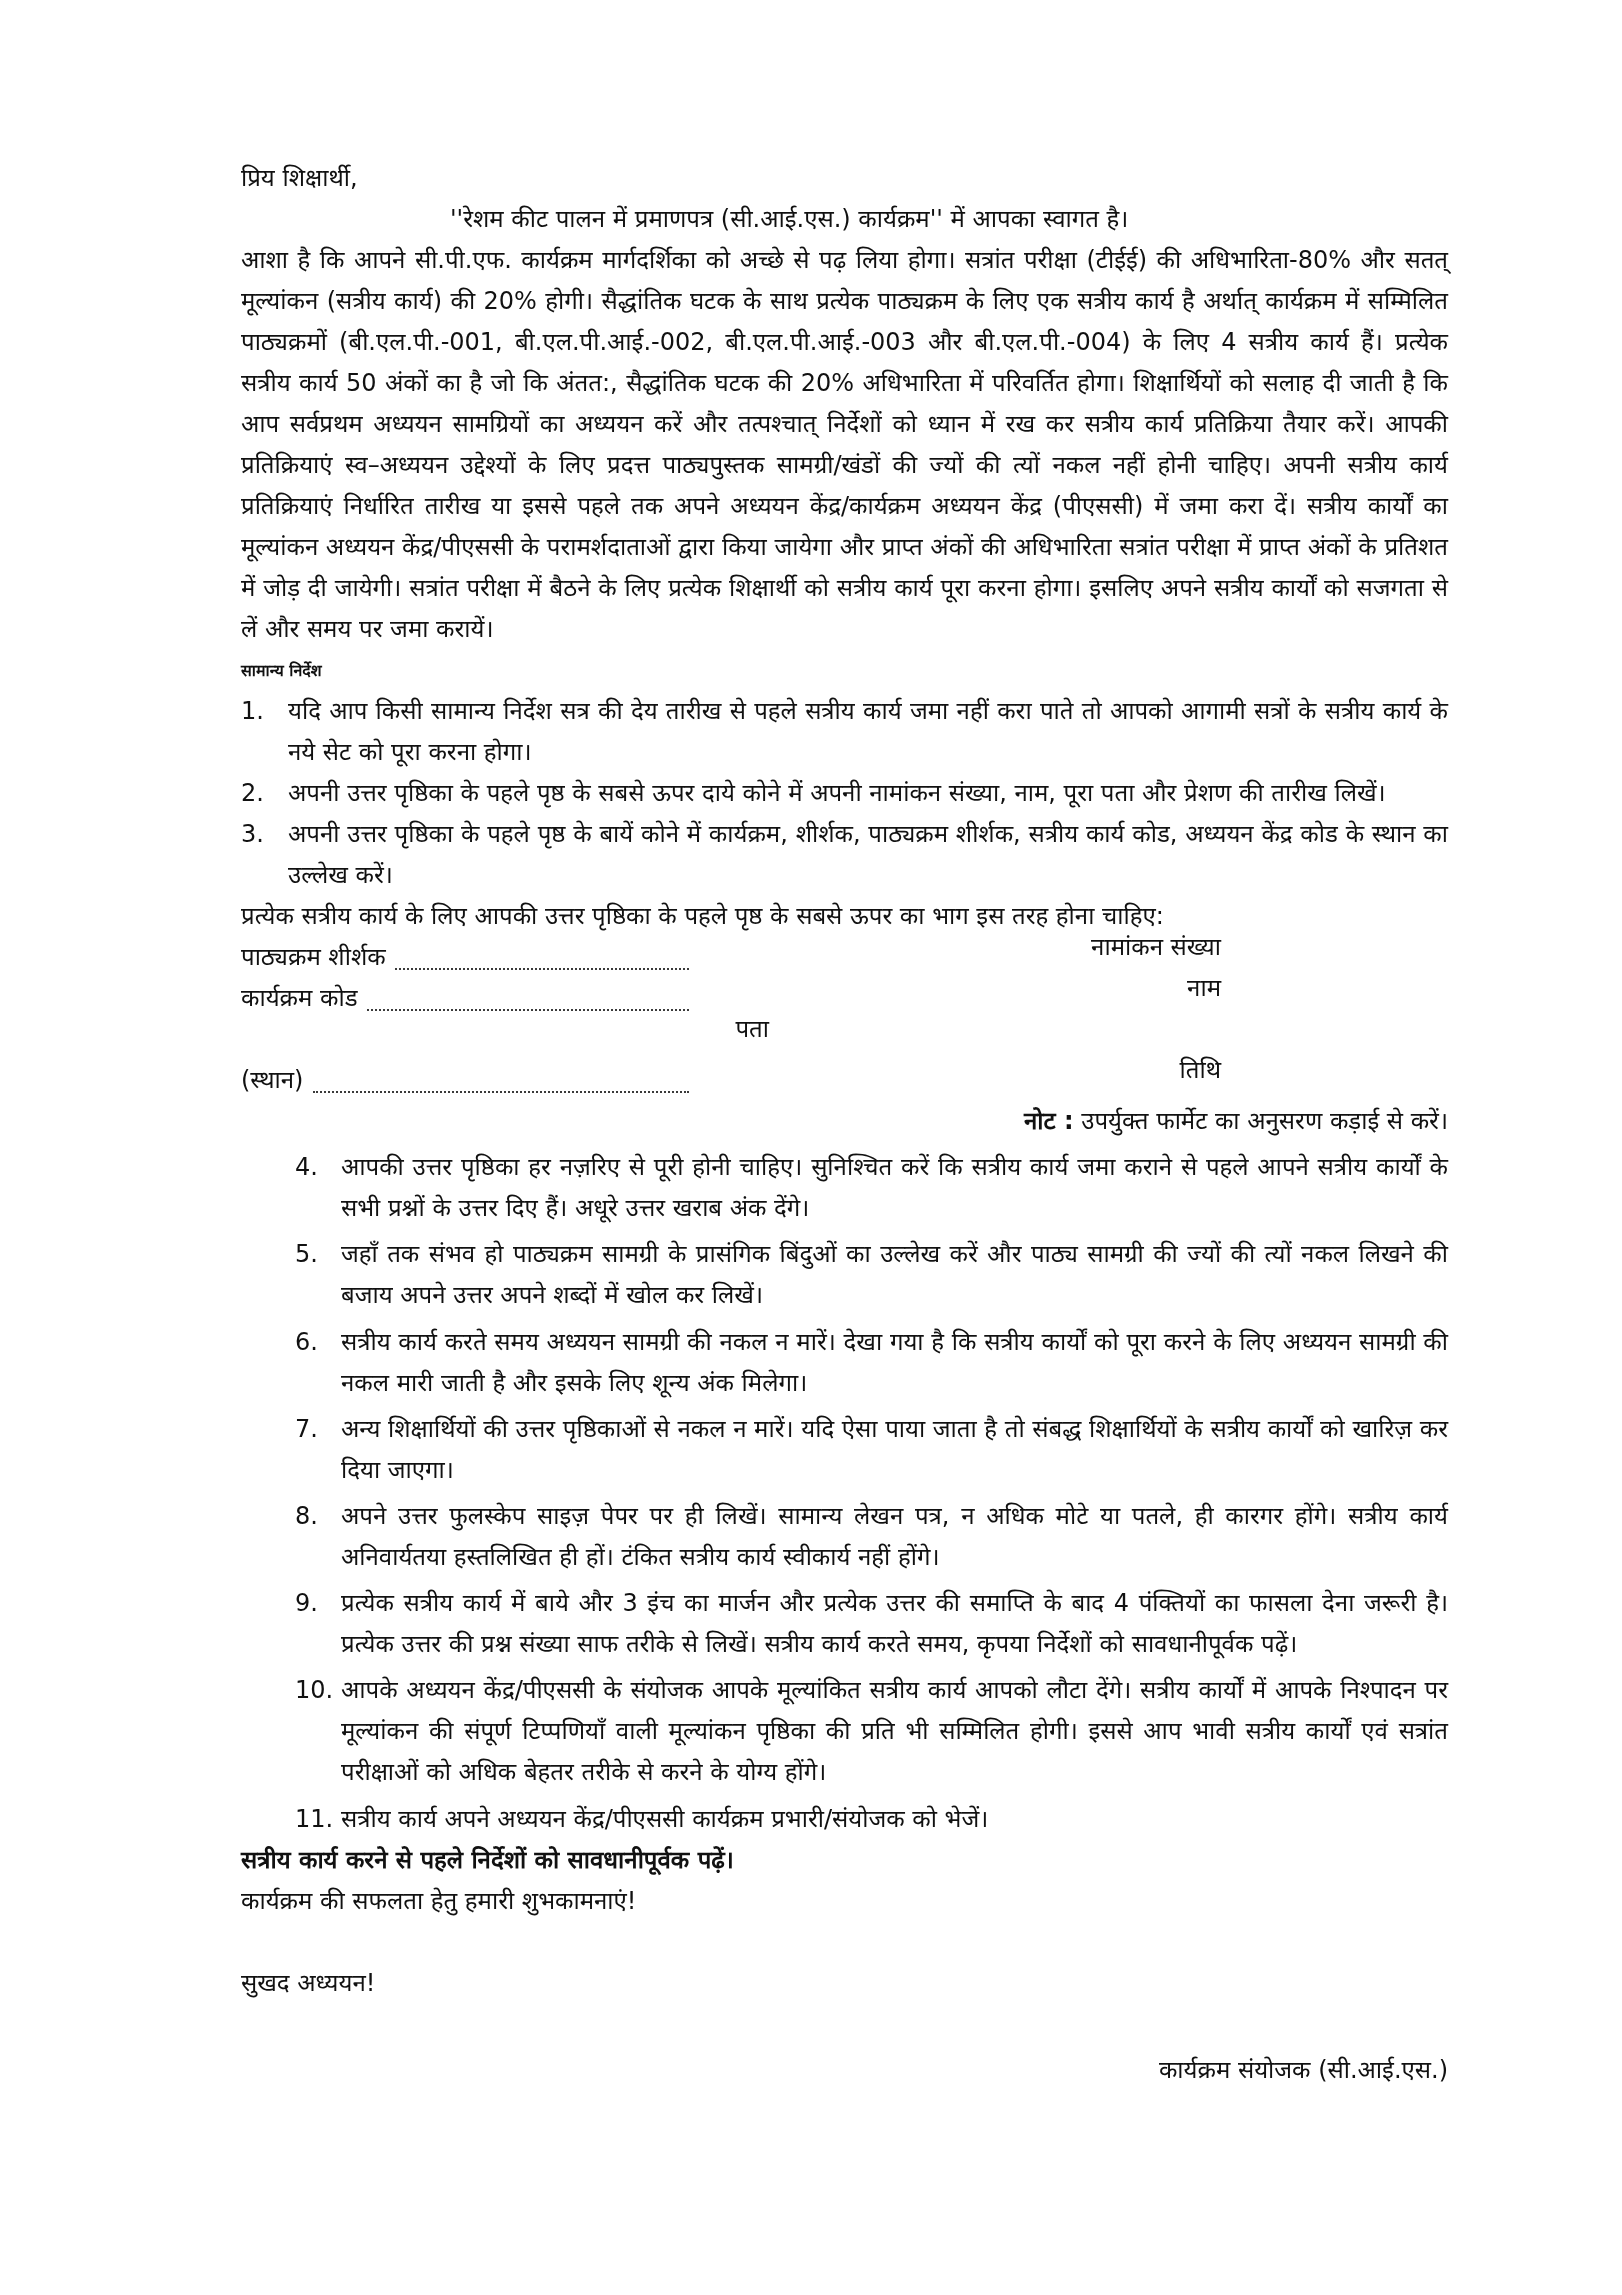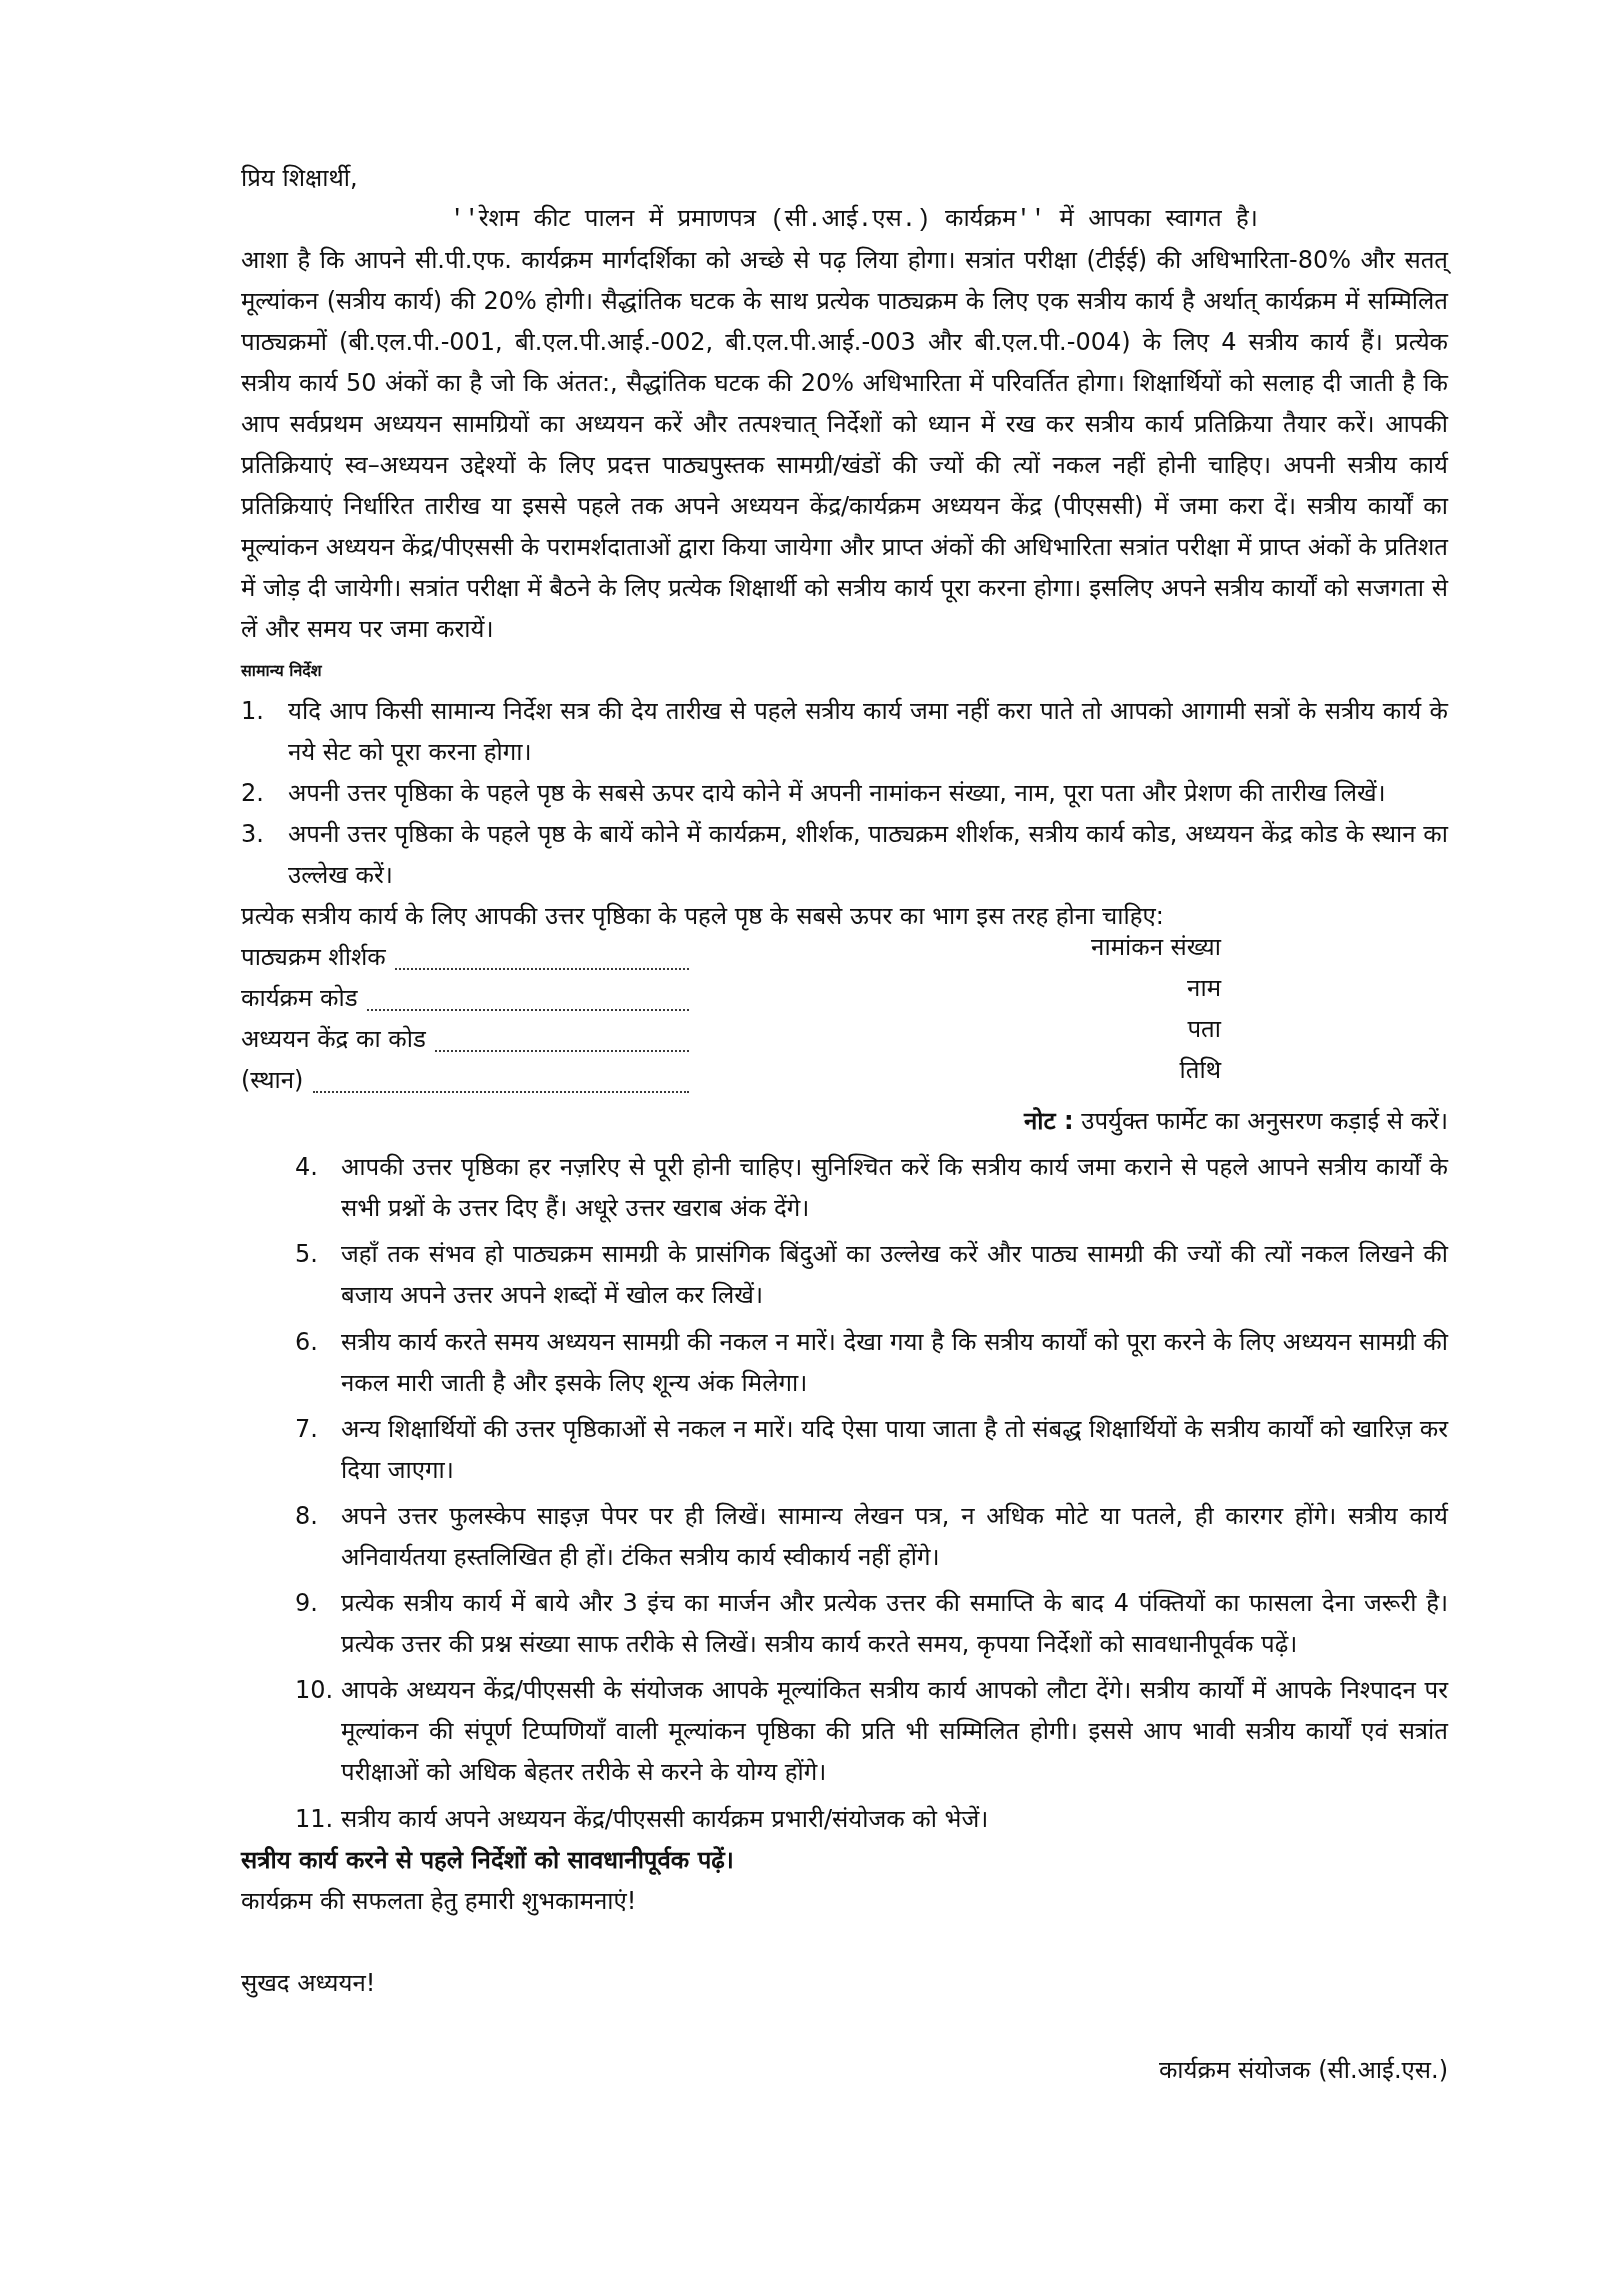--- a/index.html
+++ b/index.html
@@ -12,21 +12,21 @@
   }
   .page {
     box-sizing: border-box;
     width: 1623px; height: 2295px;
     padding: 158px 175px 0 241px;
     font-size: 24px;
     line-height: 41px;
   }
   p { margin: 0; }
   .salutation { text-align: left; }
-  .welcome    { text-align: left; padding-left: 209px; font-family: Liberation Mono, monospace; }
+  .welcome    { text-align: left; padding-left: 209px; }
   .intro      { text-align: justify; }
   .heading    { font-weight: bold; font-size: 16px; }
   .olist      { margin: 0; }
   .item       { display: flex; align-items: flex-start; }
   .item .num  { width: 47px; flex: 0 0 47px; }
   .item .itext{ flex: 1; text-align: justify; }
   .olist-b    { margin-left: 54px; }
   .olist-b .item { margin-top: 5.2px; }
   .olist-b .item .num { width: 46px; flex: 0 0 46px; }
   .format-intro { text-align: left; }
@@ -94,24 +94,20 @@
         <span>कार्यक्रम कोड</span>
         <span class="leader"></span>
       </div>
       <div class="fgap"></div>
       <div class="fcol-right">
         <span>नाम</span>
         <span class="leader"></span>
       </div>
     </div>
     <div class="form-row">
-      <div class="fcol-left">
-        <span>अध्ययन केंद्र का कोड</span>
-        <span class="leader"></span>
-      </div>
       <div class="fgap"></div>
       <div class="fcol-right">
         <span>पता</span>
         <span class="leader"></span>
       </div>
     </div>
     <div class="form-row">
       <div class="fcol-left">
         <span>(स्थान)</span>
         <span class="leader"></span>

